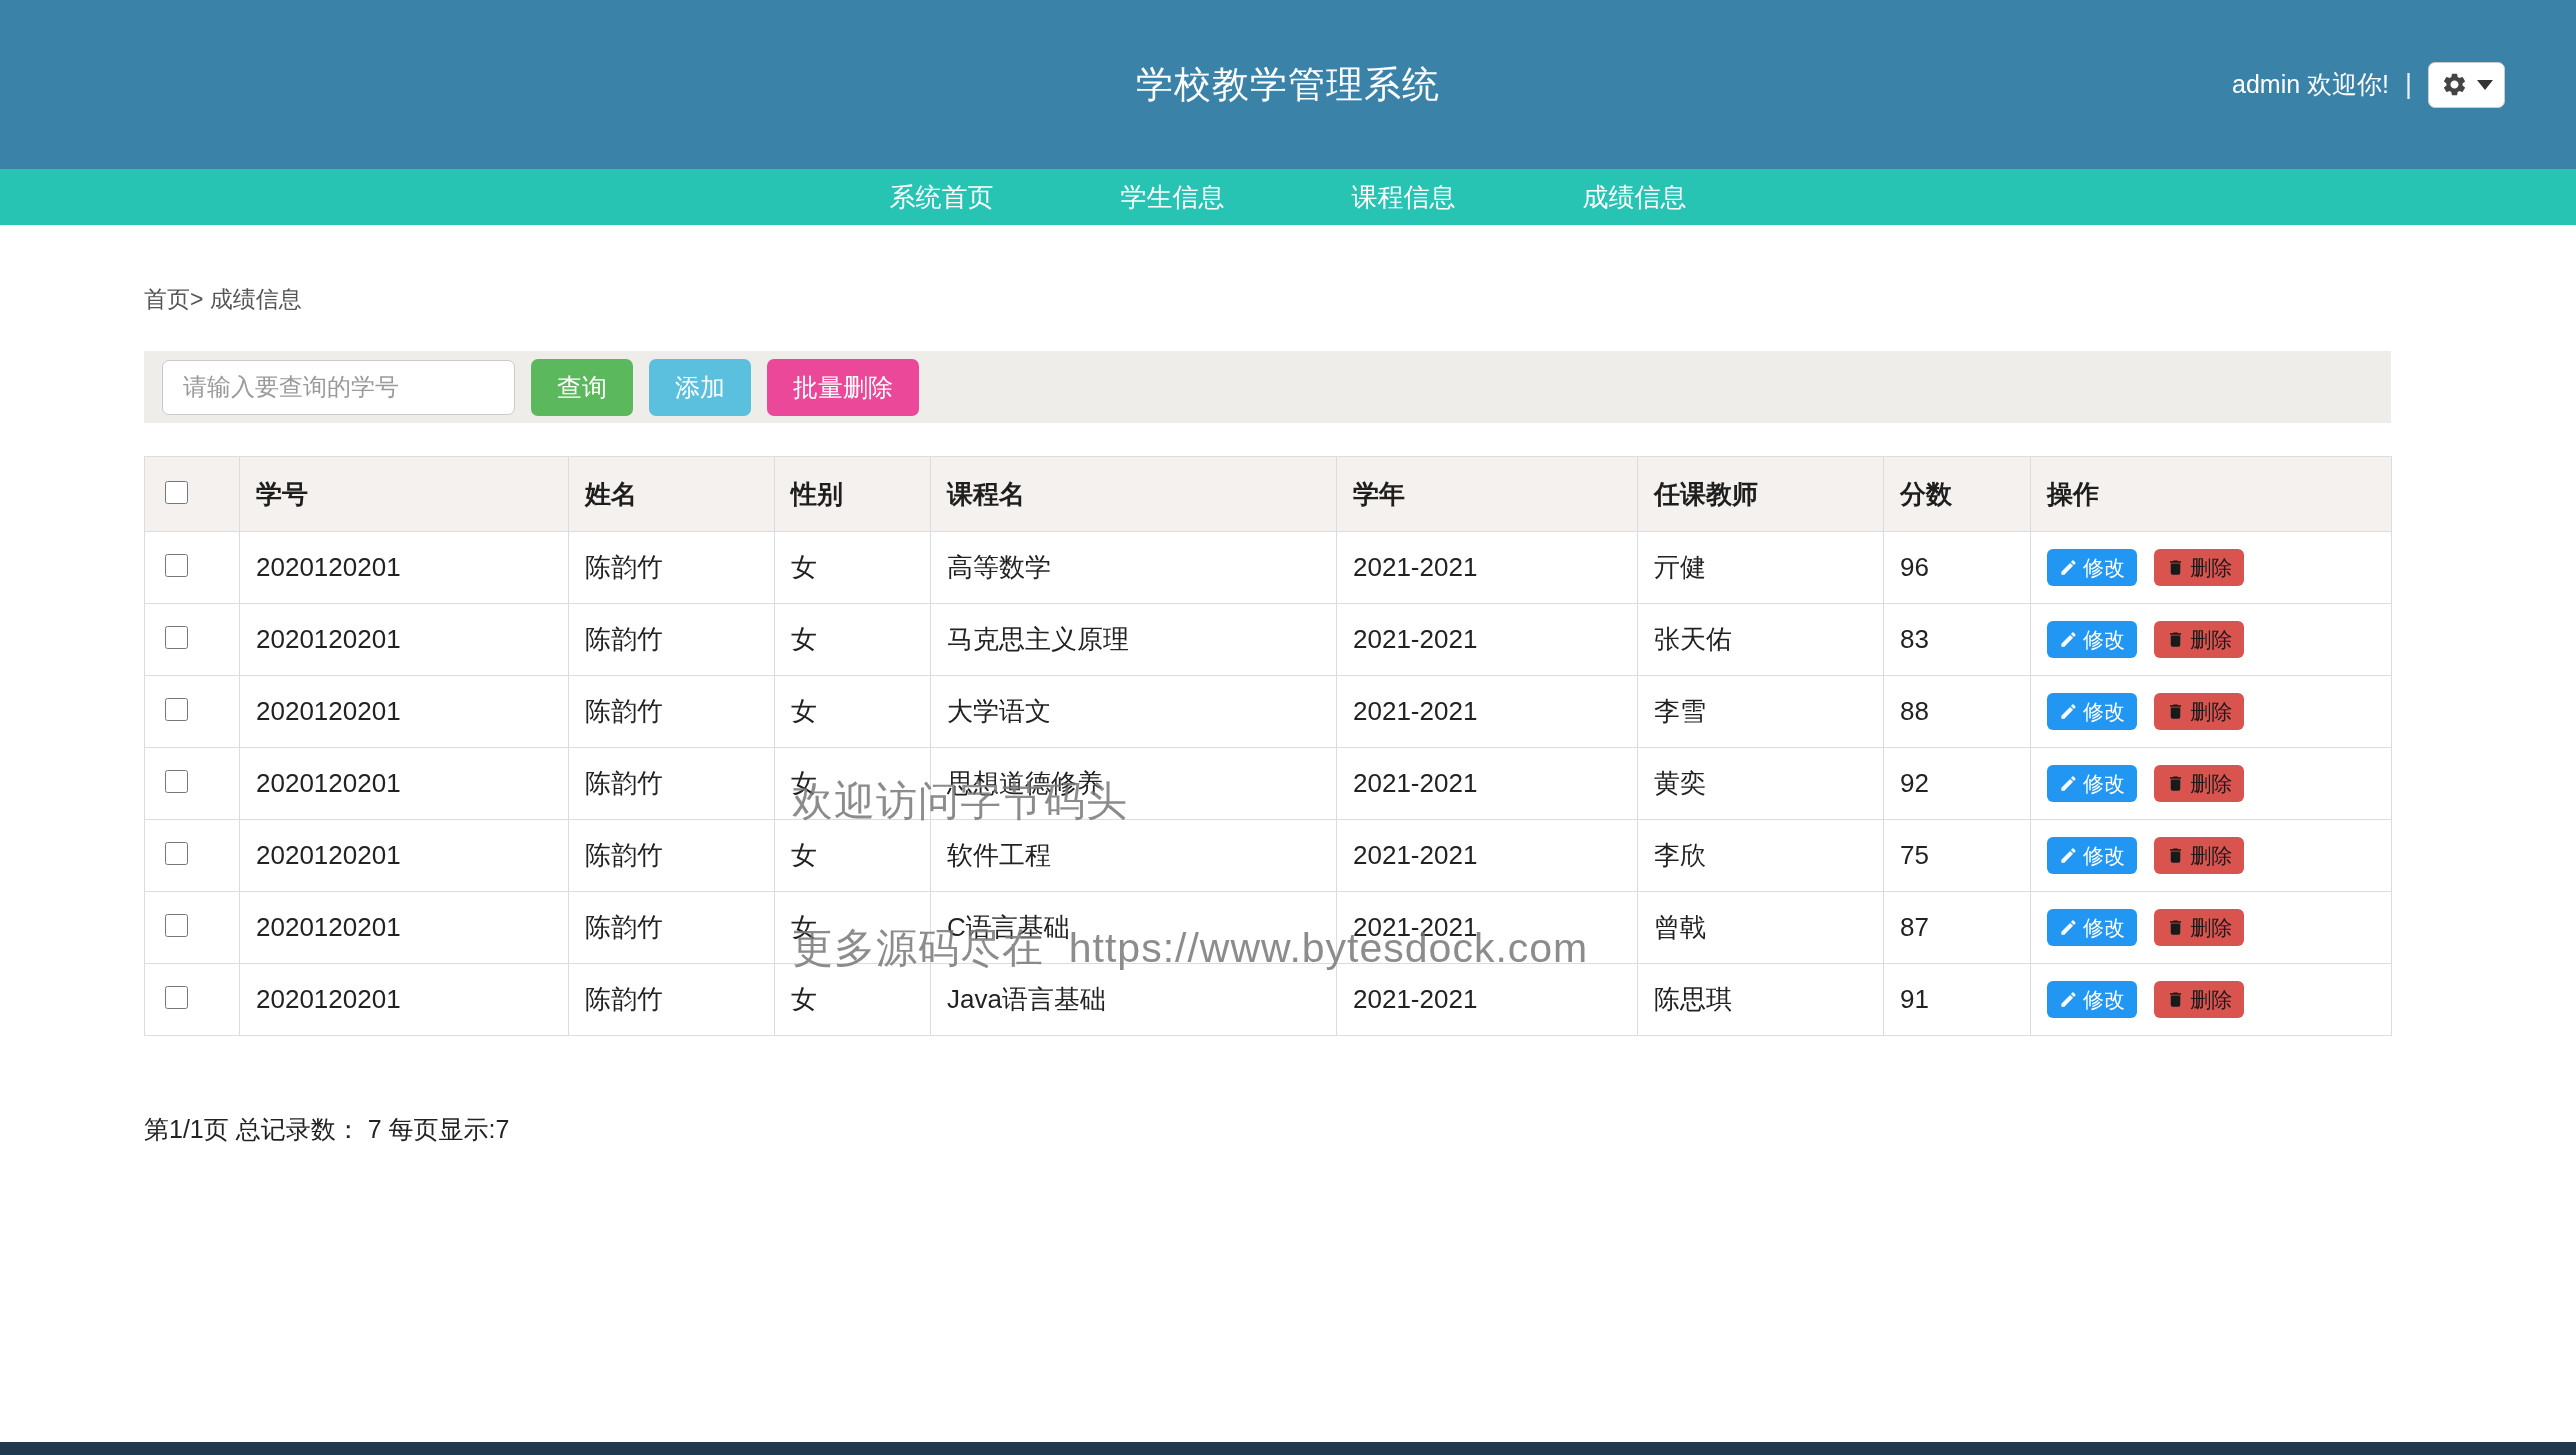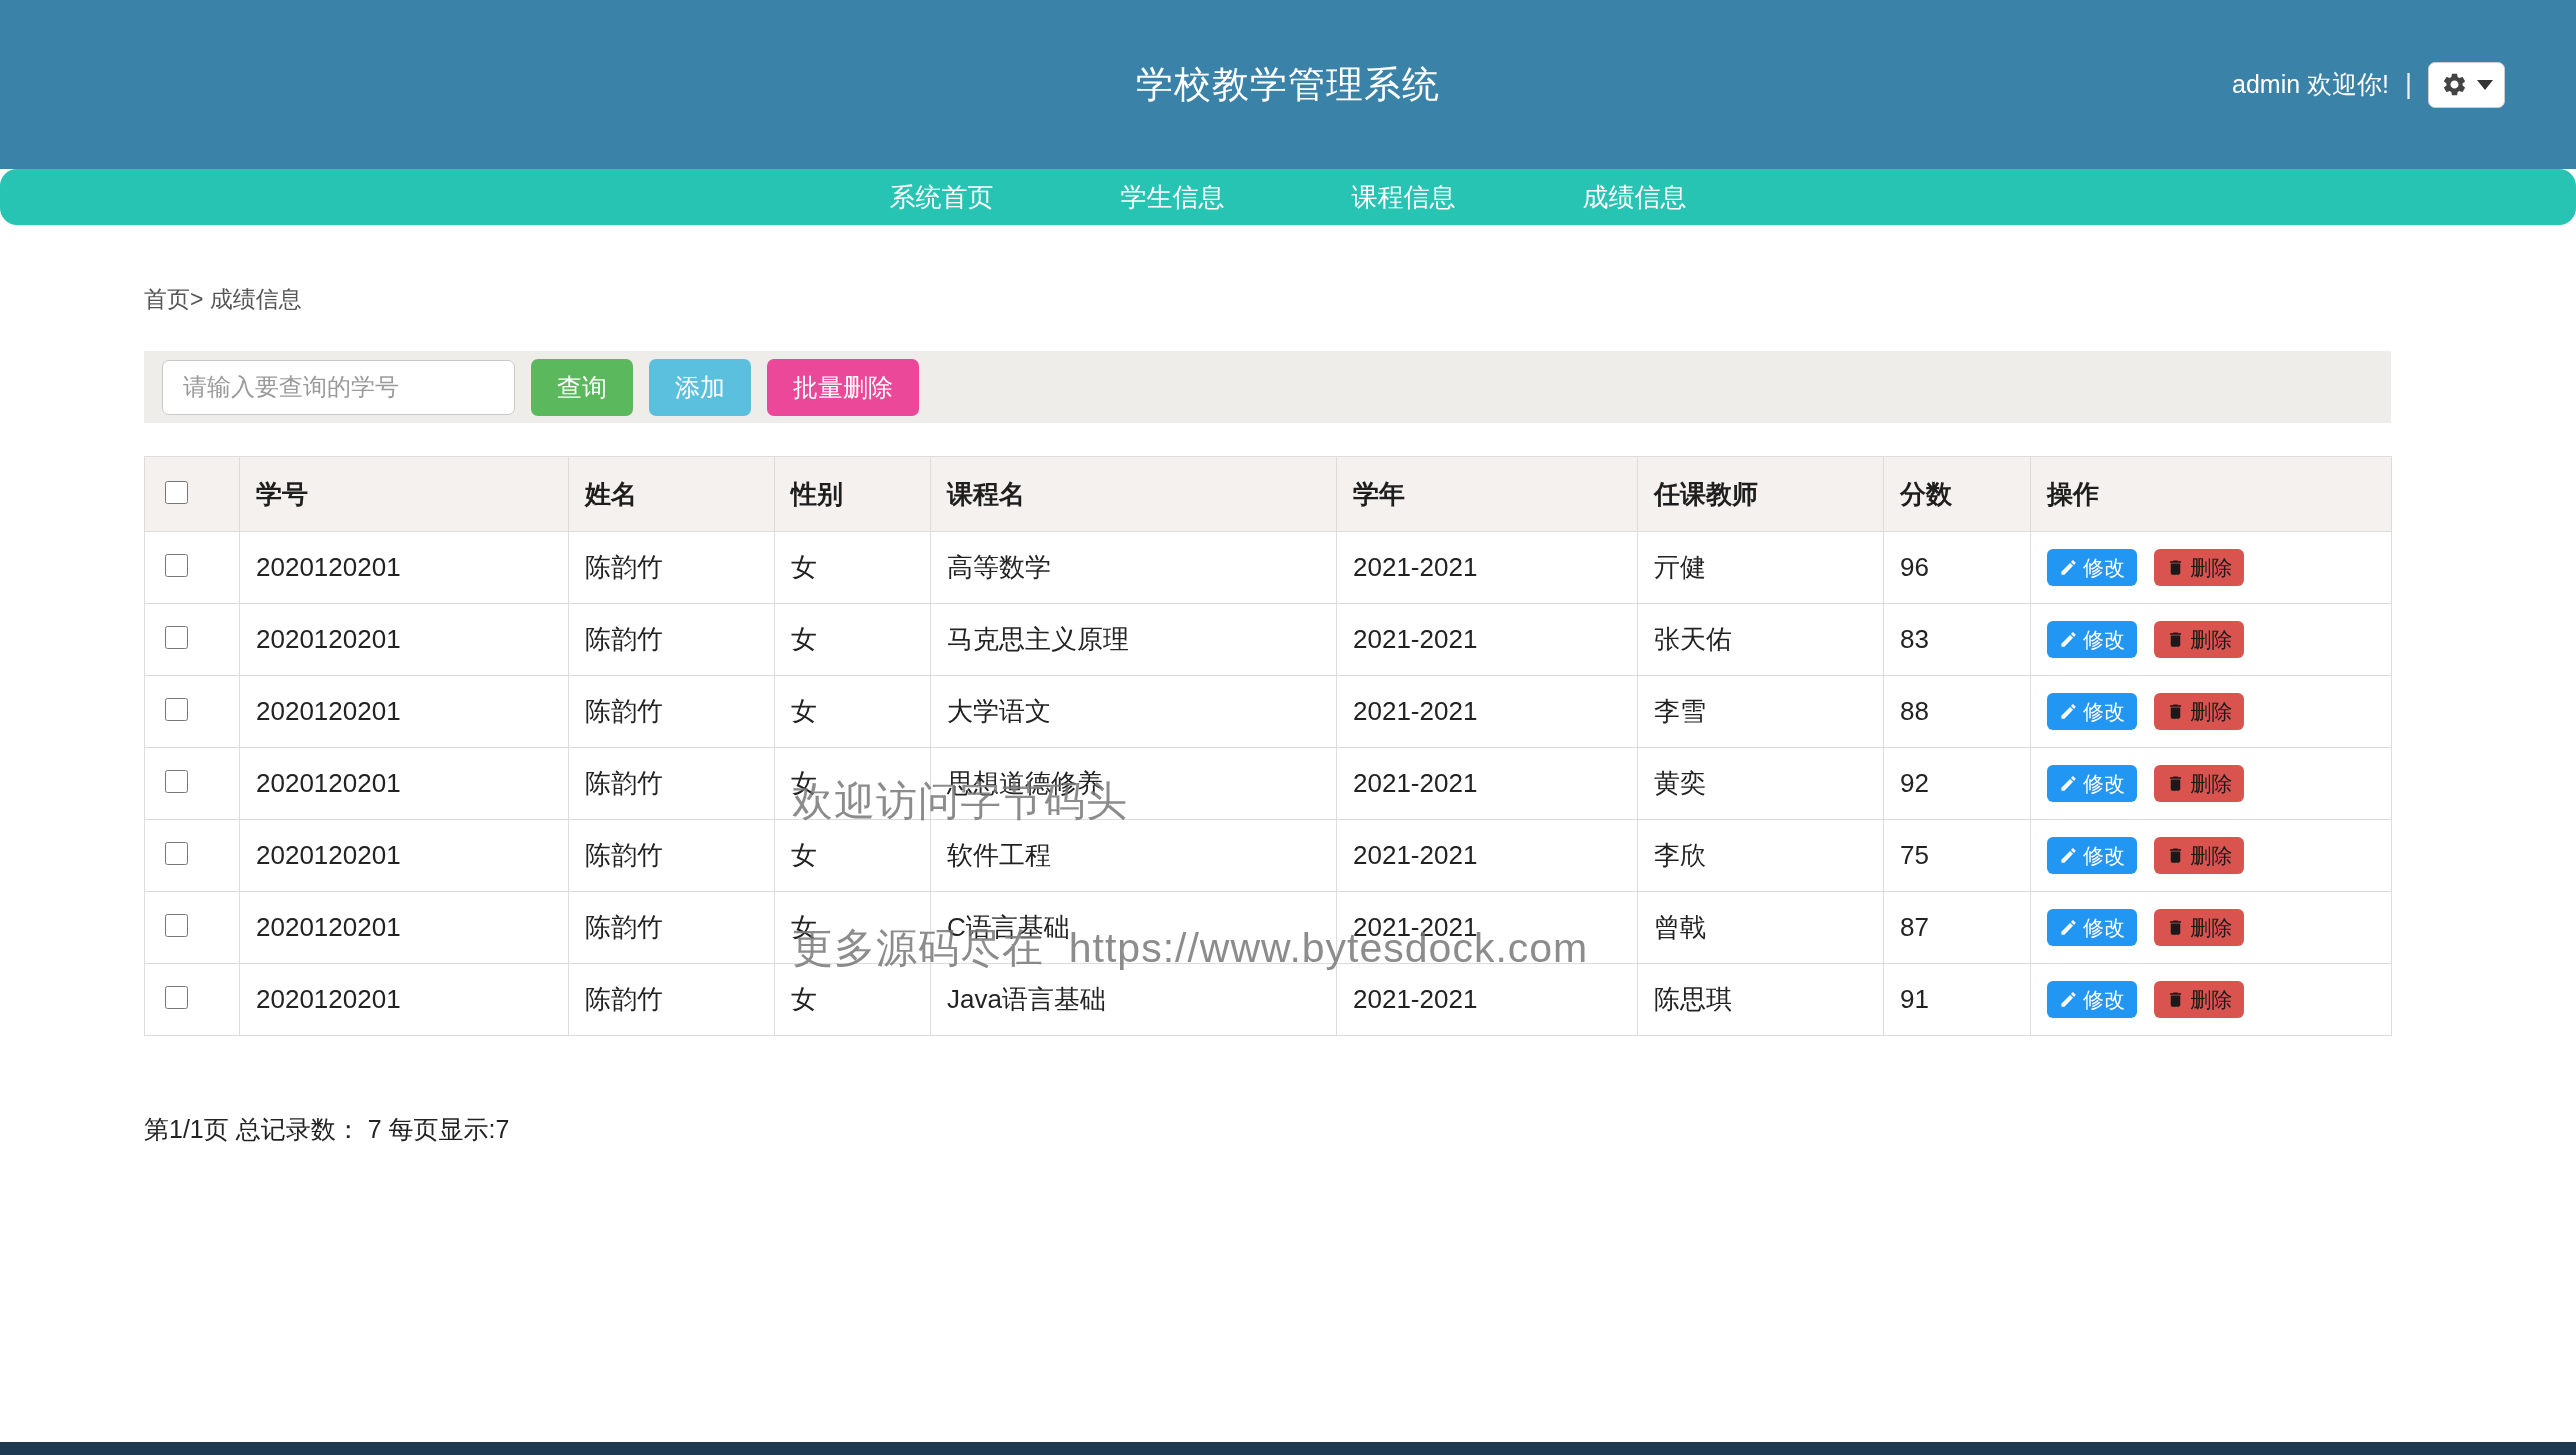--- a/index.html
+++ b/index.html
@@ -34,21 +34,20 @@
     width: 0; height: 0; display: inline-block;
     border-left: 8px solid transparent; border-right: 8px solid transparent;
     border-top: 10px solid #333333;
   }
 
   
   .mainnav {
     height: 56px; background: #27c3b3;
     display: flex; align-items: center; justify-content: center;
     column-gap: 115px;
-    border-radius: 17px;
   }
   .nav-item {
     color: #ffffff; font-size: 26px; text-decoration: none; cursor: pointer;
     padding: 0 6px; white-space: nowrap;
   }
 
   
   .content { margin-left: 144px; width: 2247px; }
   .breadcrumb { margin-top: 59px; font-size: 23px; color: #555555; }
 

